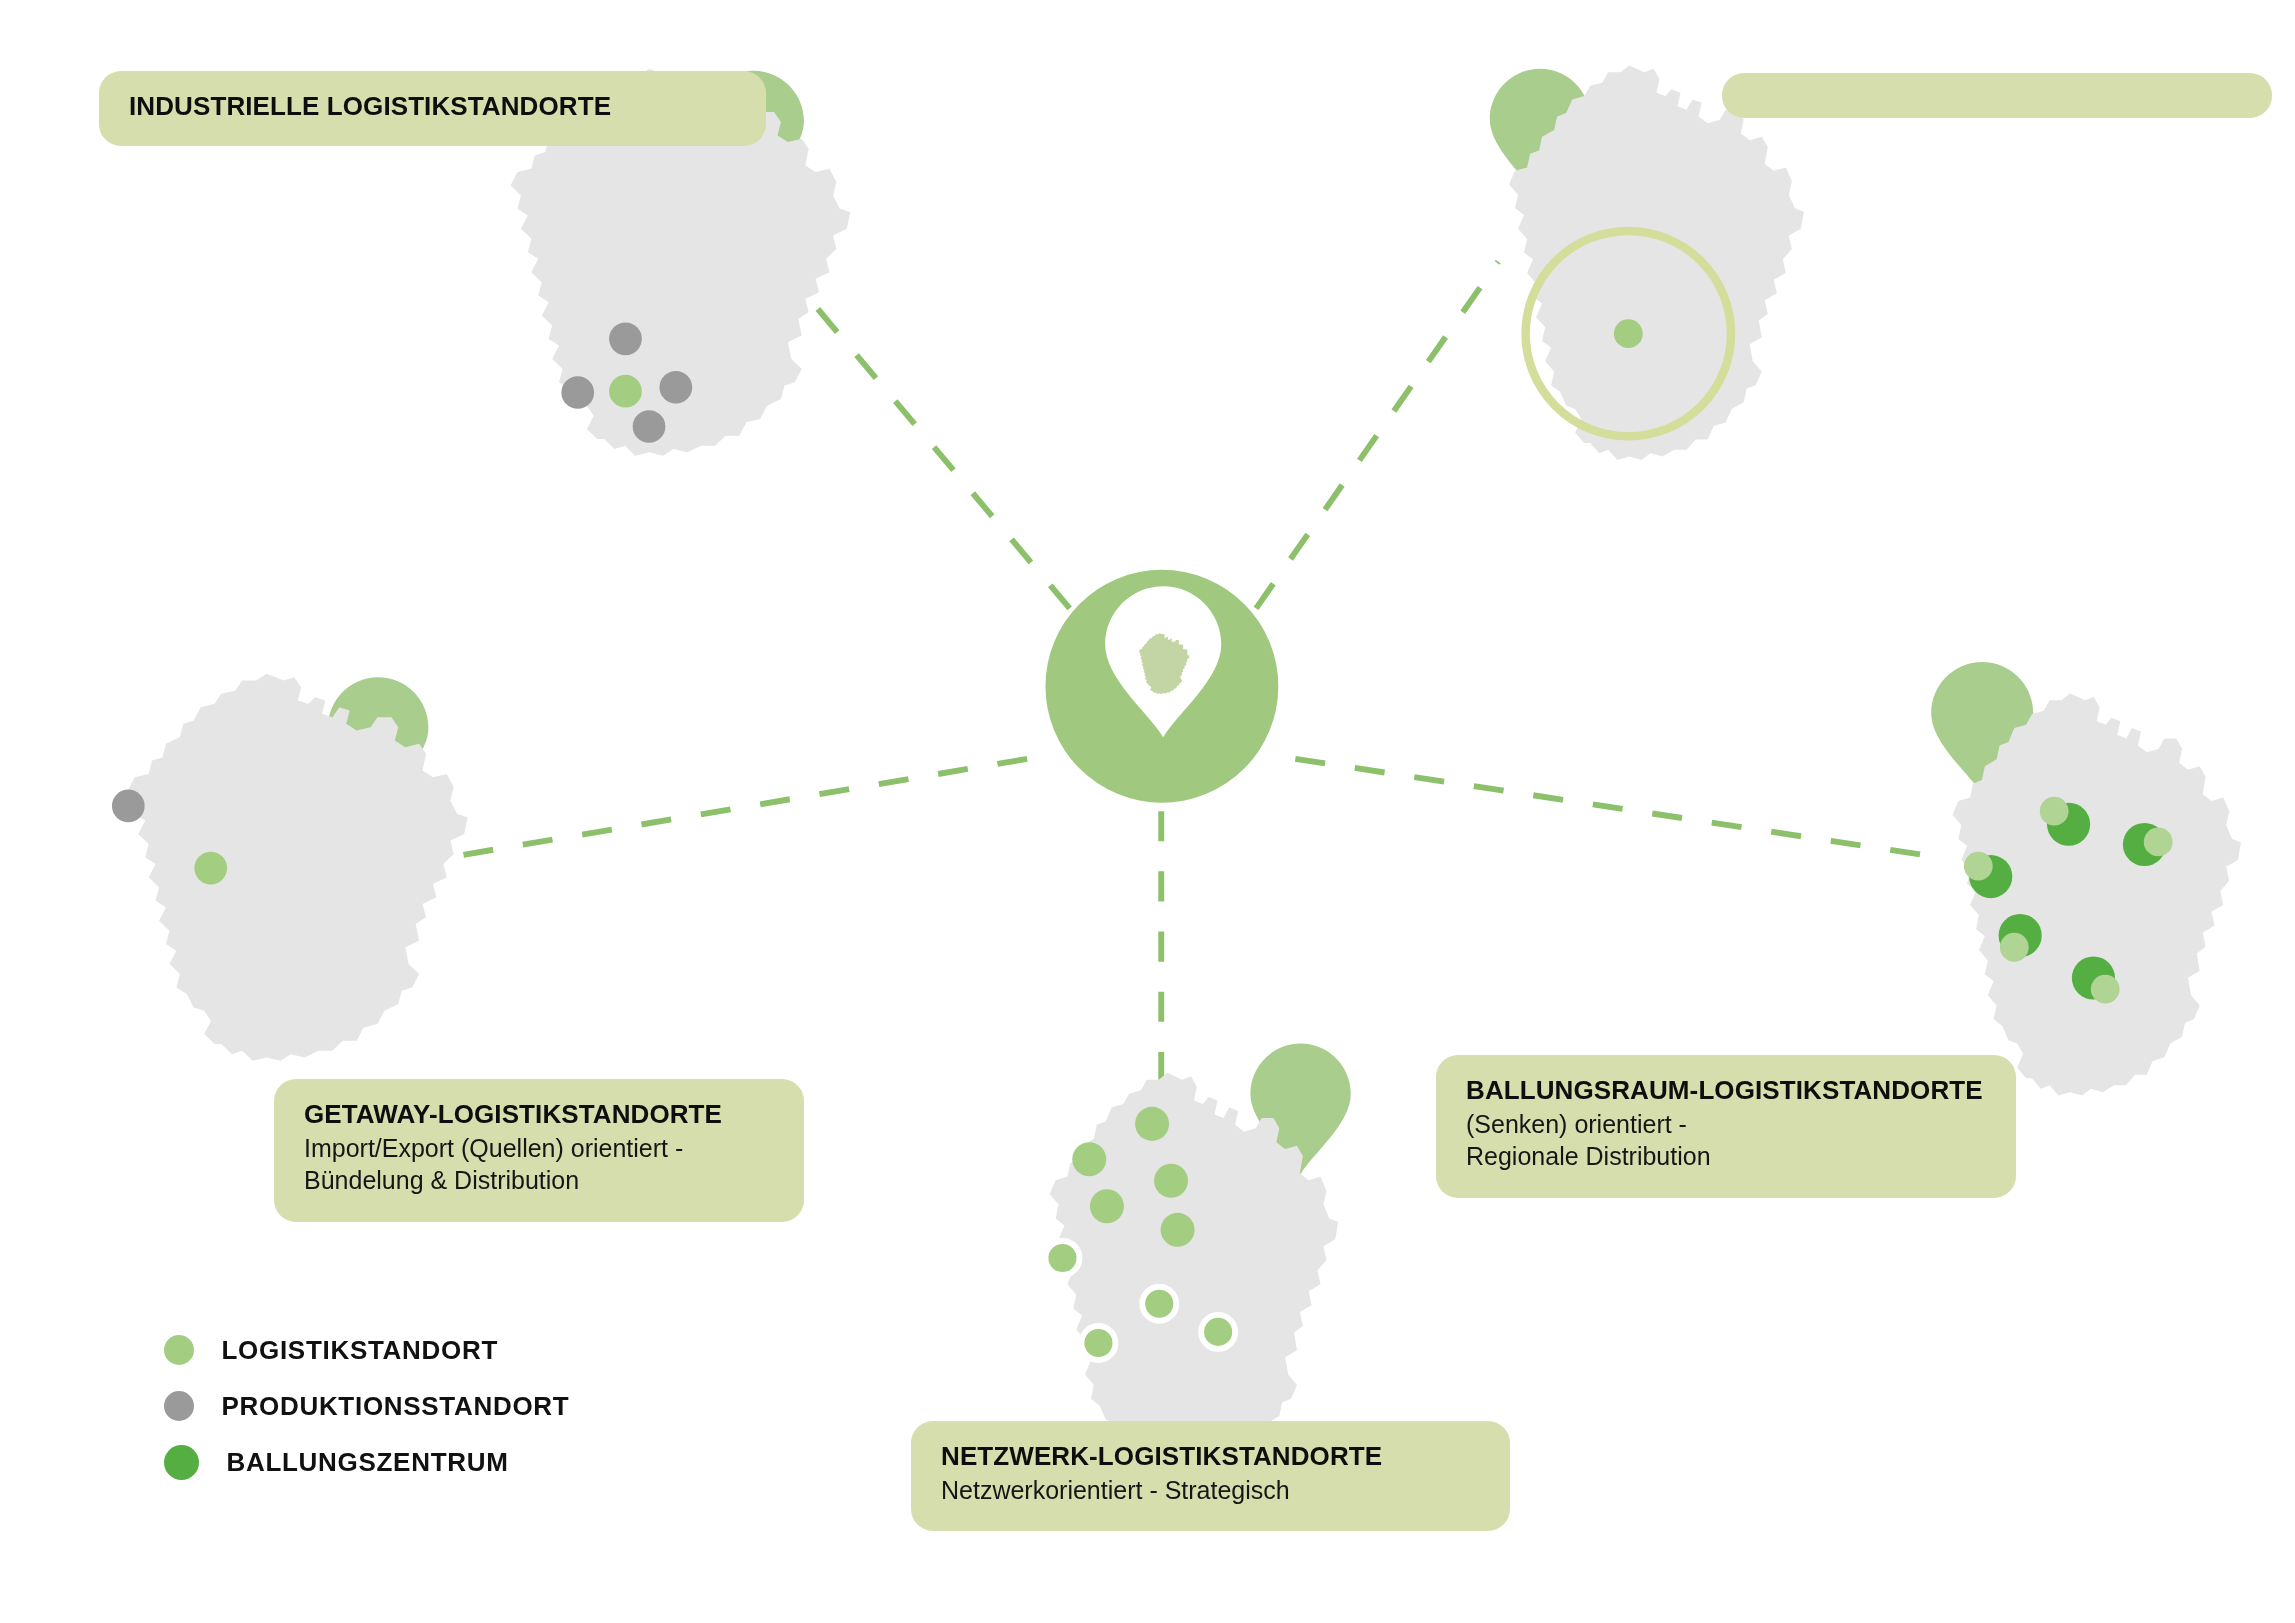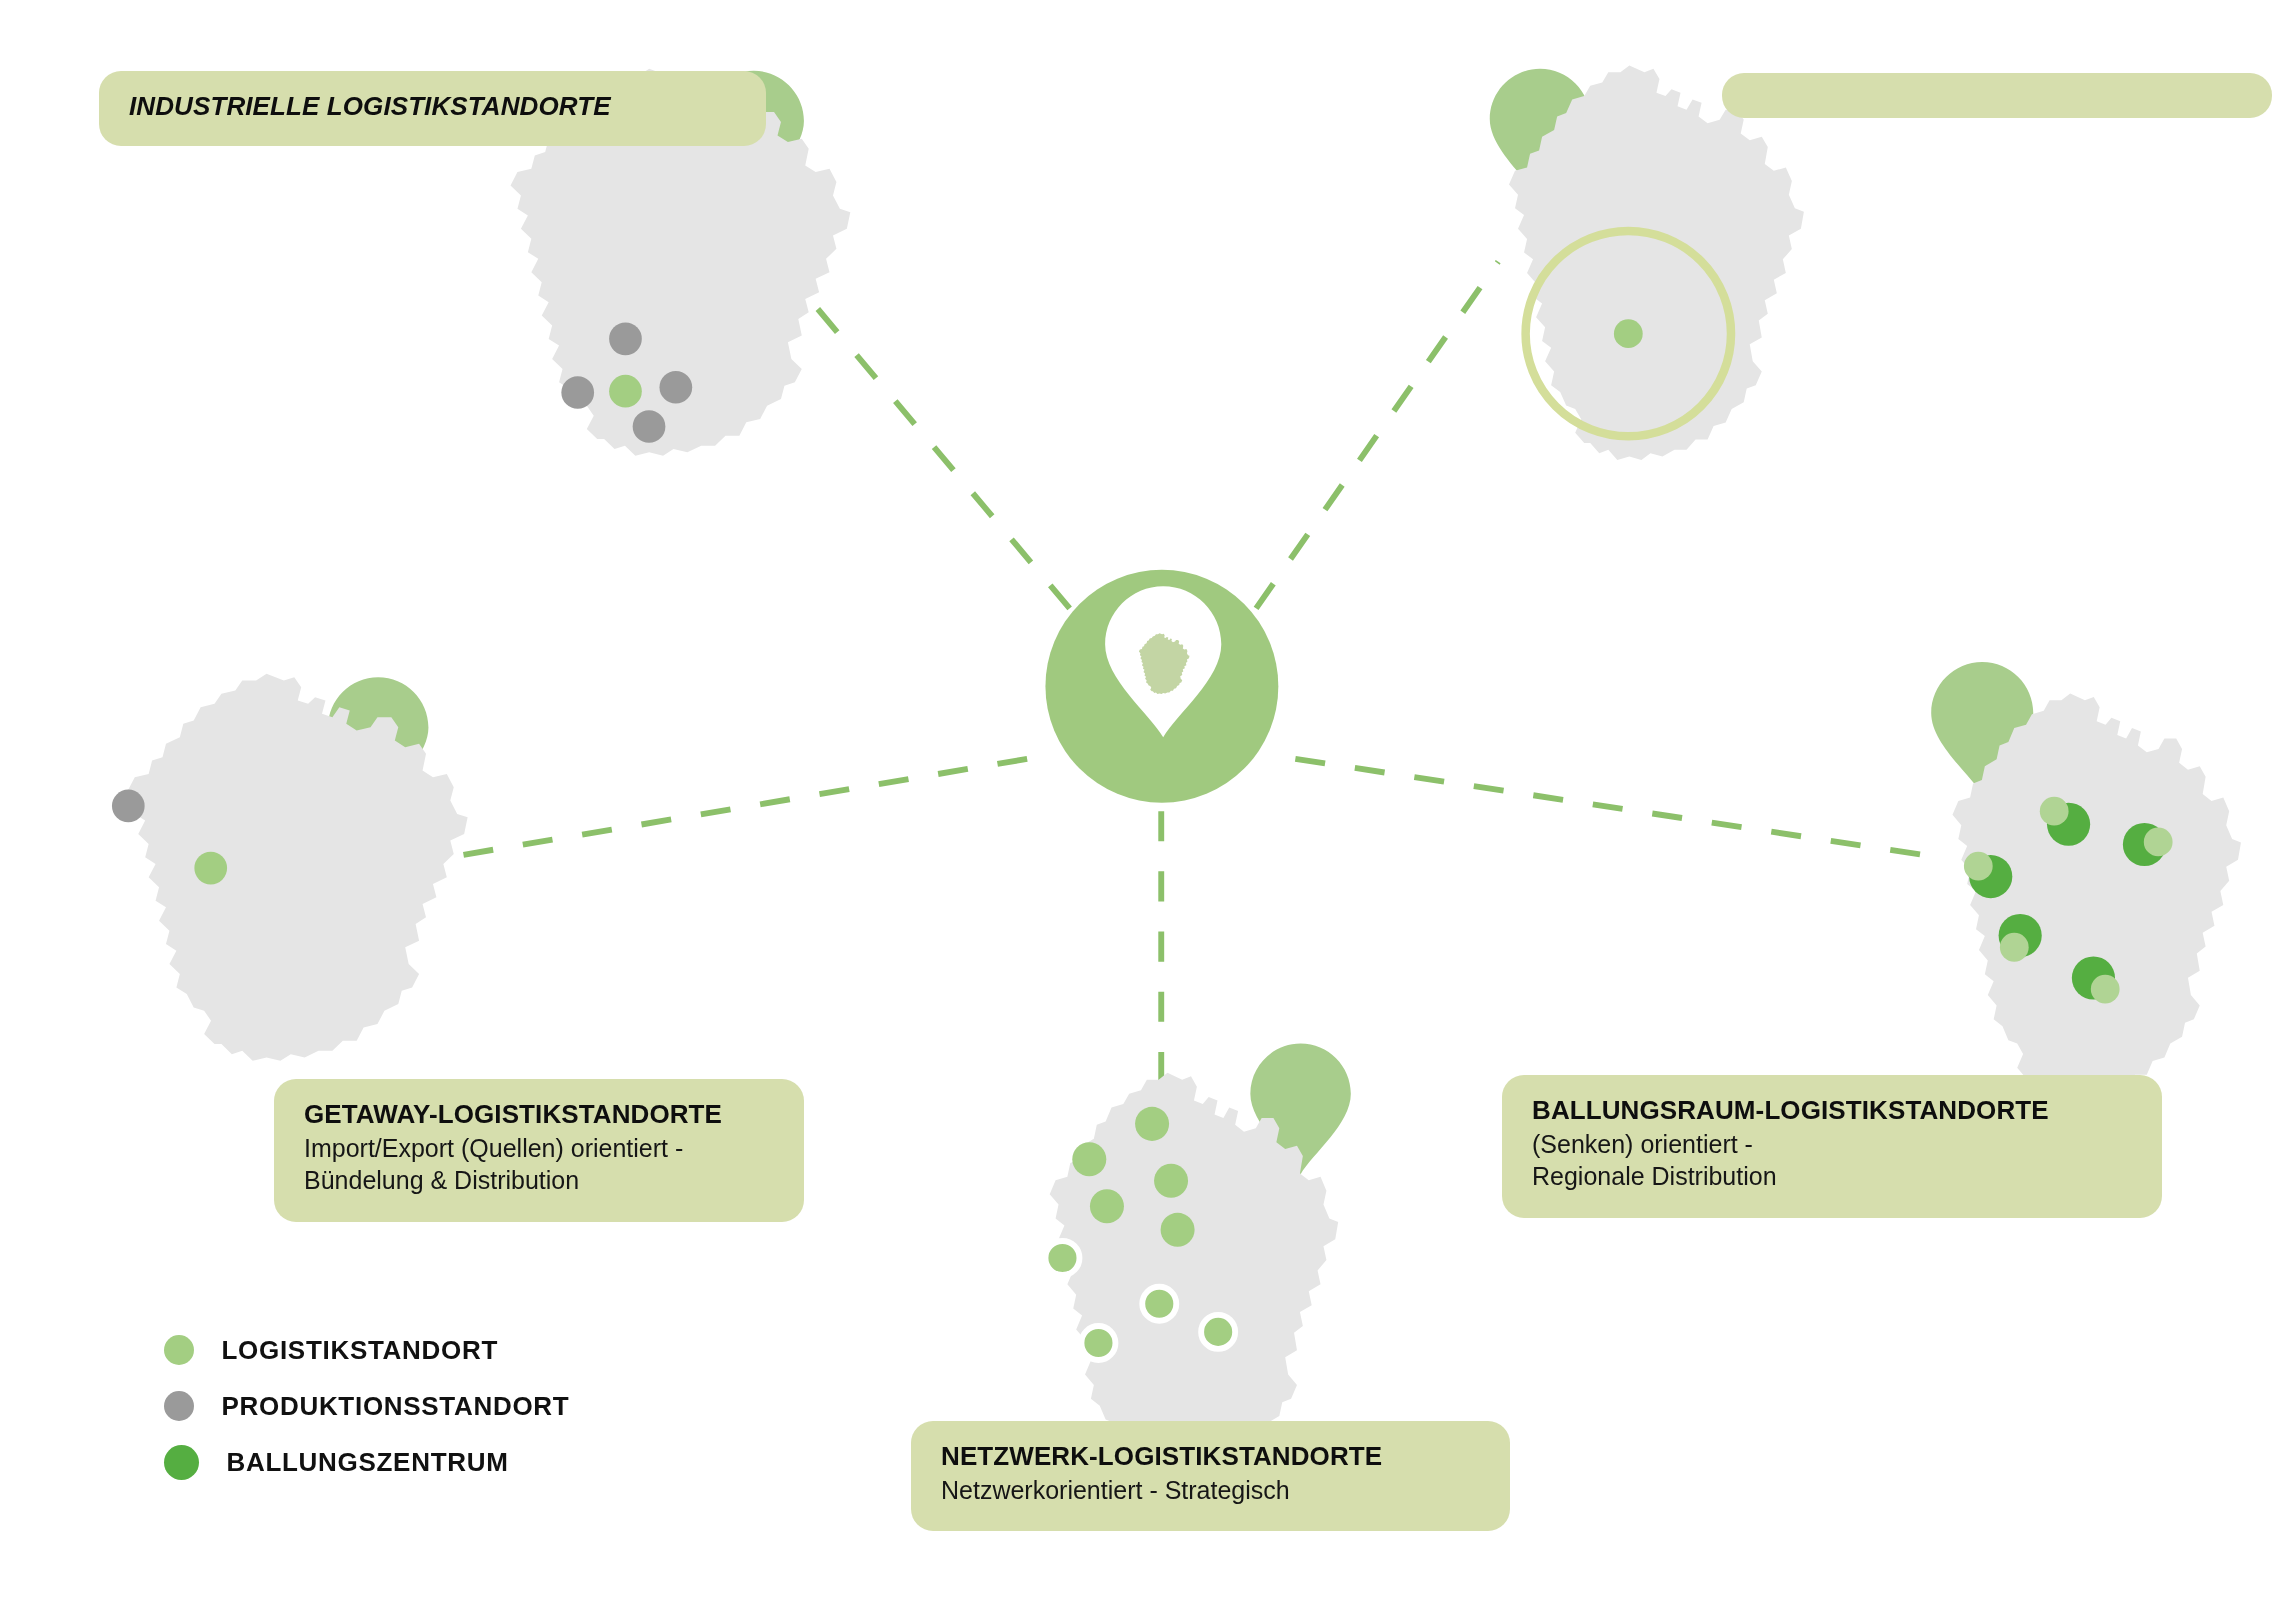--- a/index.html
+++ b/index.html
@@ -30,24 +30,24 @@
   .callout .sub{
     font-size:25px;
     line-height:1.30;
     margin-top:2.6px;
     color:#161616;
     white-space:pre-line;
   }
   .callout.right-al .title,.callout.right-al .sub{text-align:left;}
 
   
-  #callout-industrial{left:99px; top:71px; width:667px;font-style:italic;}
+  #callout-industrial{left:99px; top:71px; width:667px;}
   #callout-central   {left:1722px;top:73px; width:550px;}
   #callout-getaway   {left:274px; top:1048px;width:530px;margin-top:31px;}
-  #callout-ballung   {left:1502px;top:1055px;width:660px;margin-top:20px;}
+  #callout-ballung   {left:1436px;top:1055px;width:580px;}
   #callout-netzwerk  {left:911px;top:1421px;width:599px;}
 
   
   #legend{position:absolute;left:164px;top:1322px;font-weight:bold;}
   .legend-row{display:flex;align-items:center;height:56px;}
   .legend-swatch{width:30px;height:30px;border-radius:50%;margin-right:27.5px;flex:0 0 auto;}
   .legend-label{font-size:26px;letter-spacing:0.7px;color:#111;}
 </style>
 </head>
 <body>

